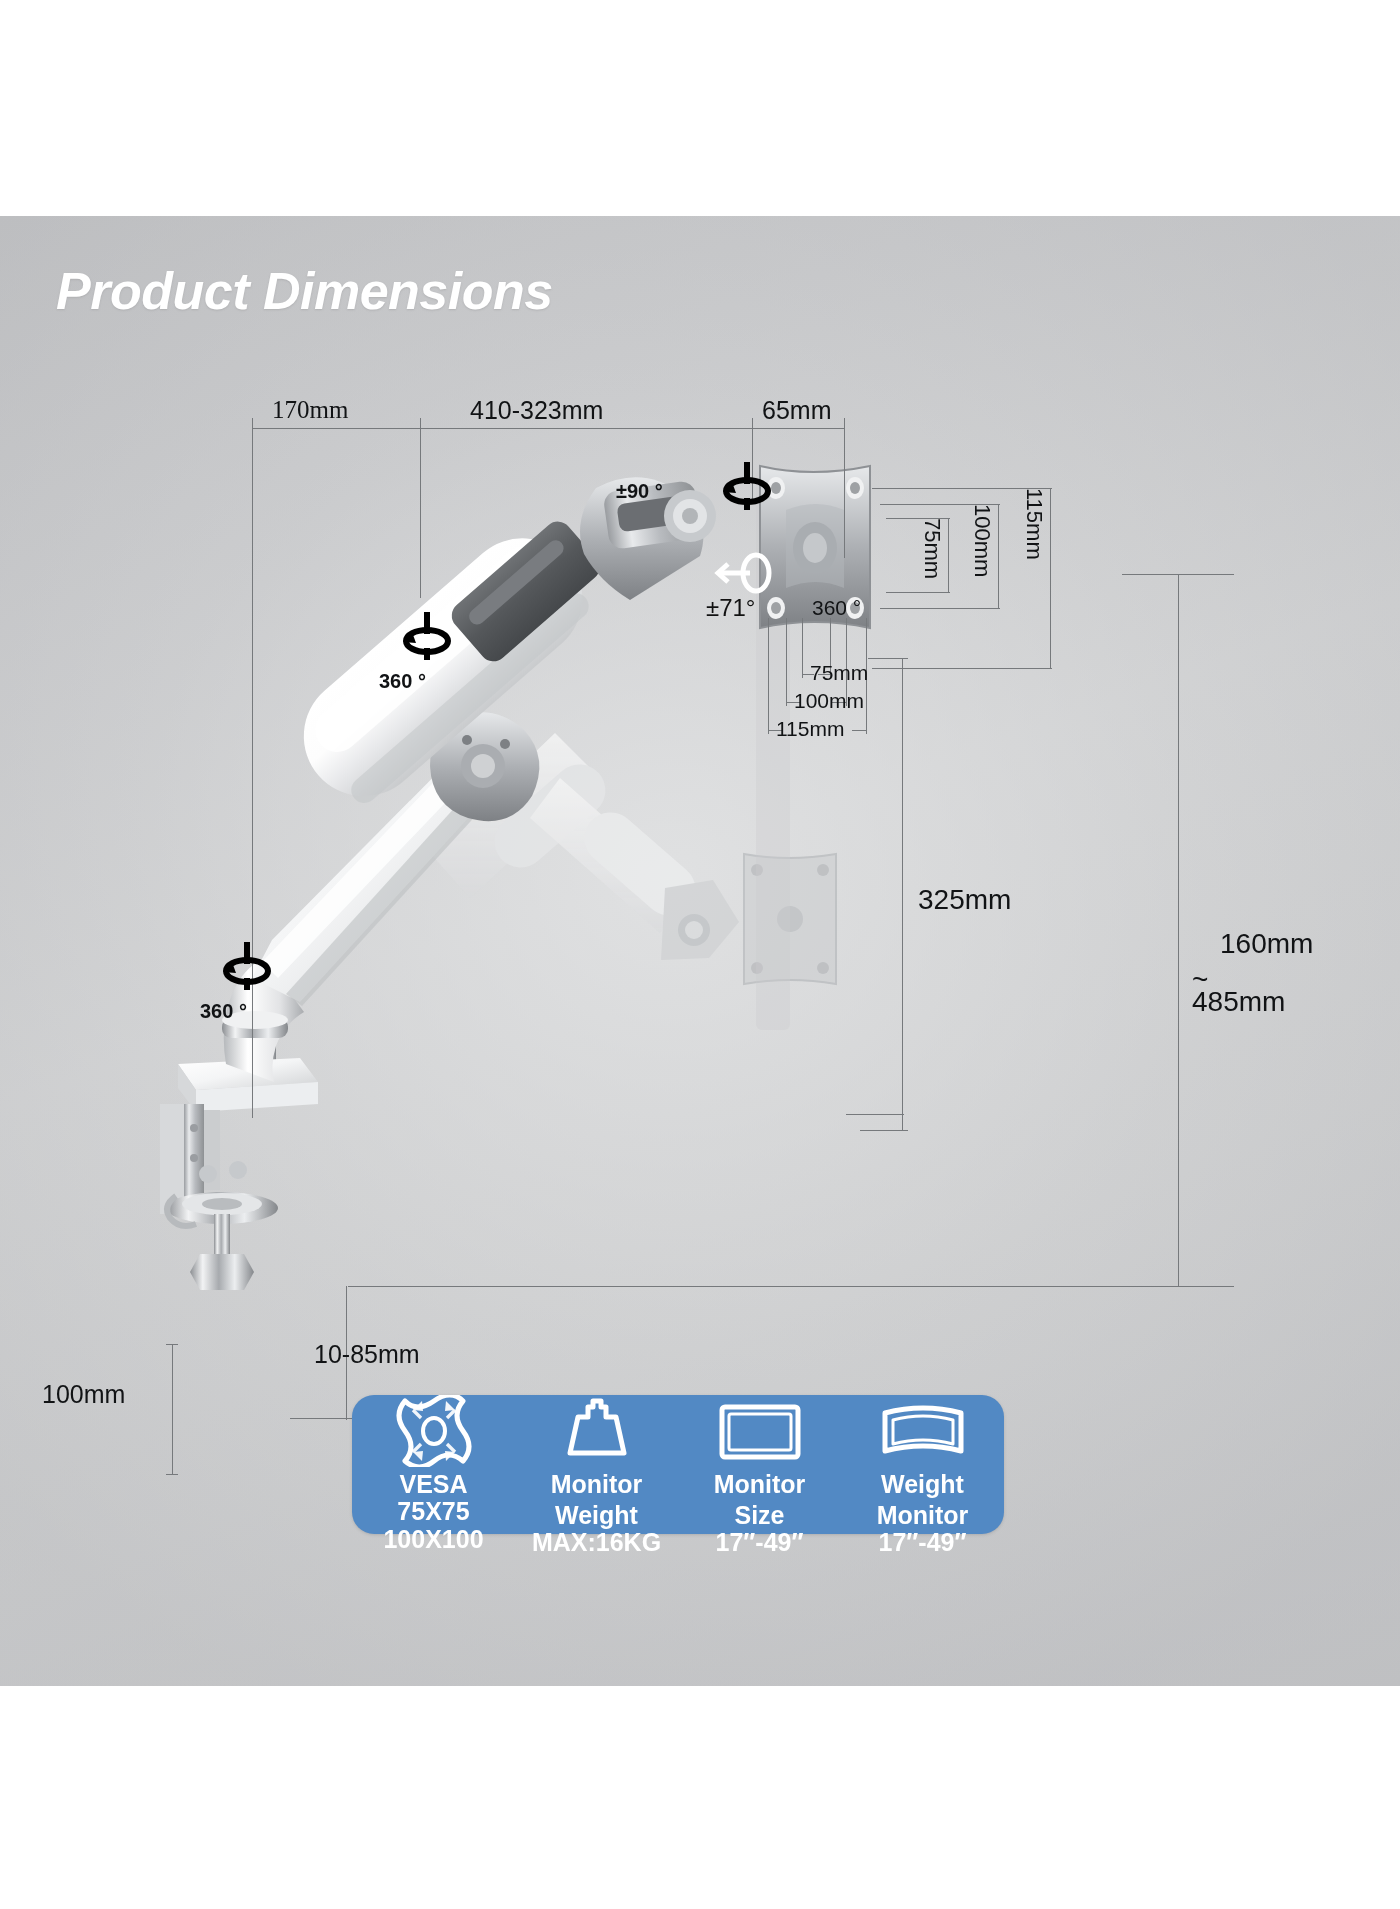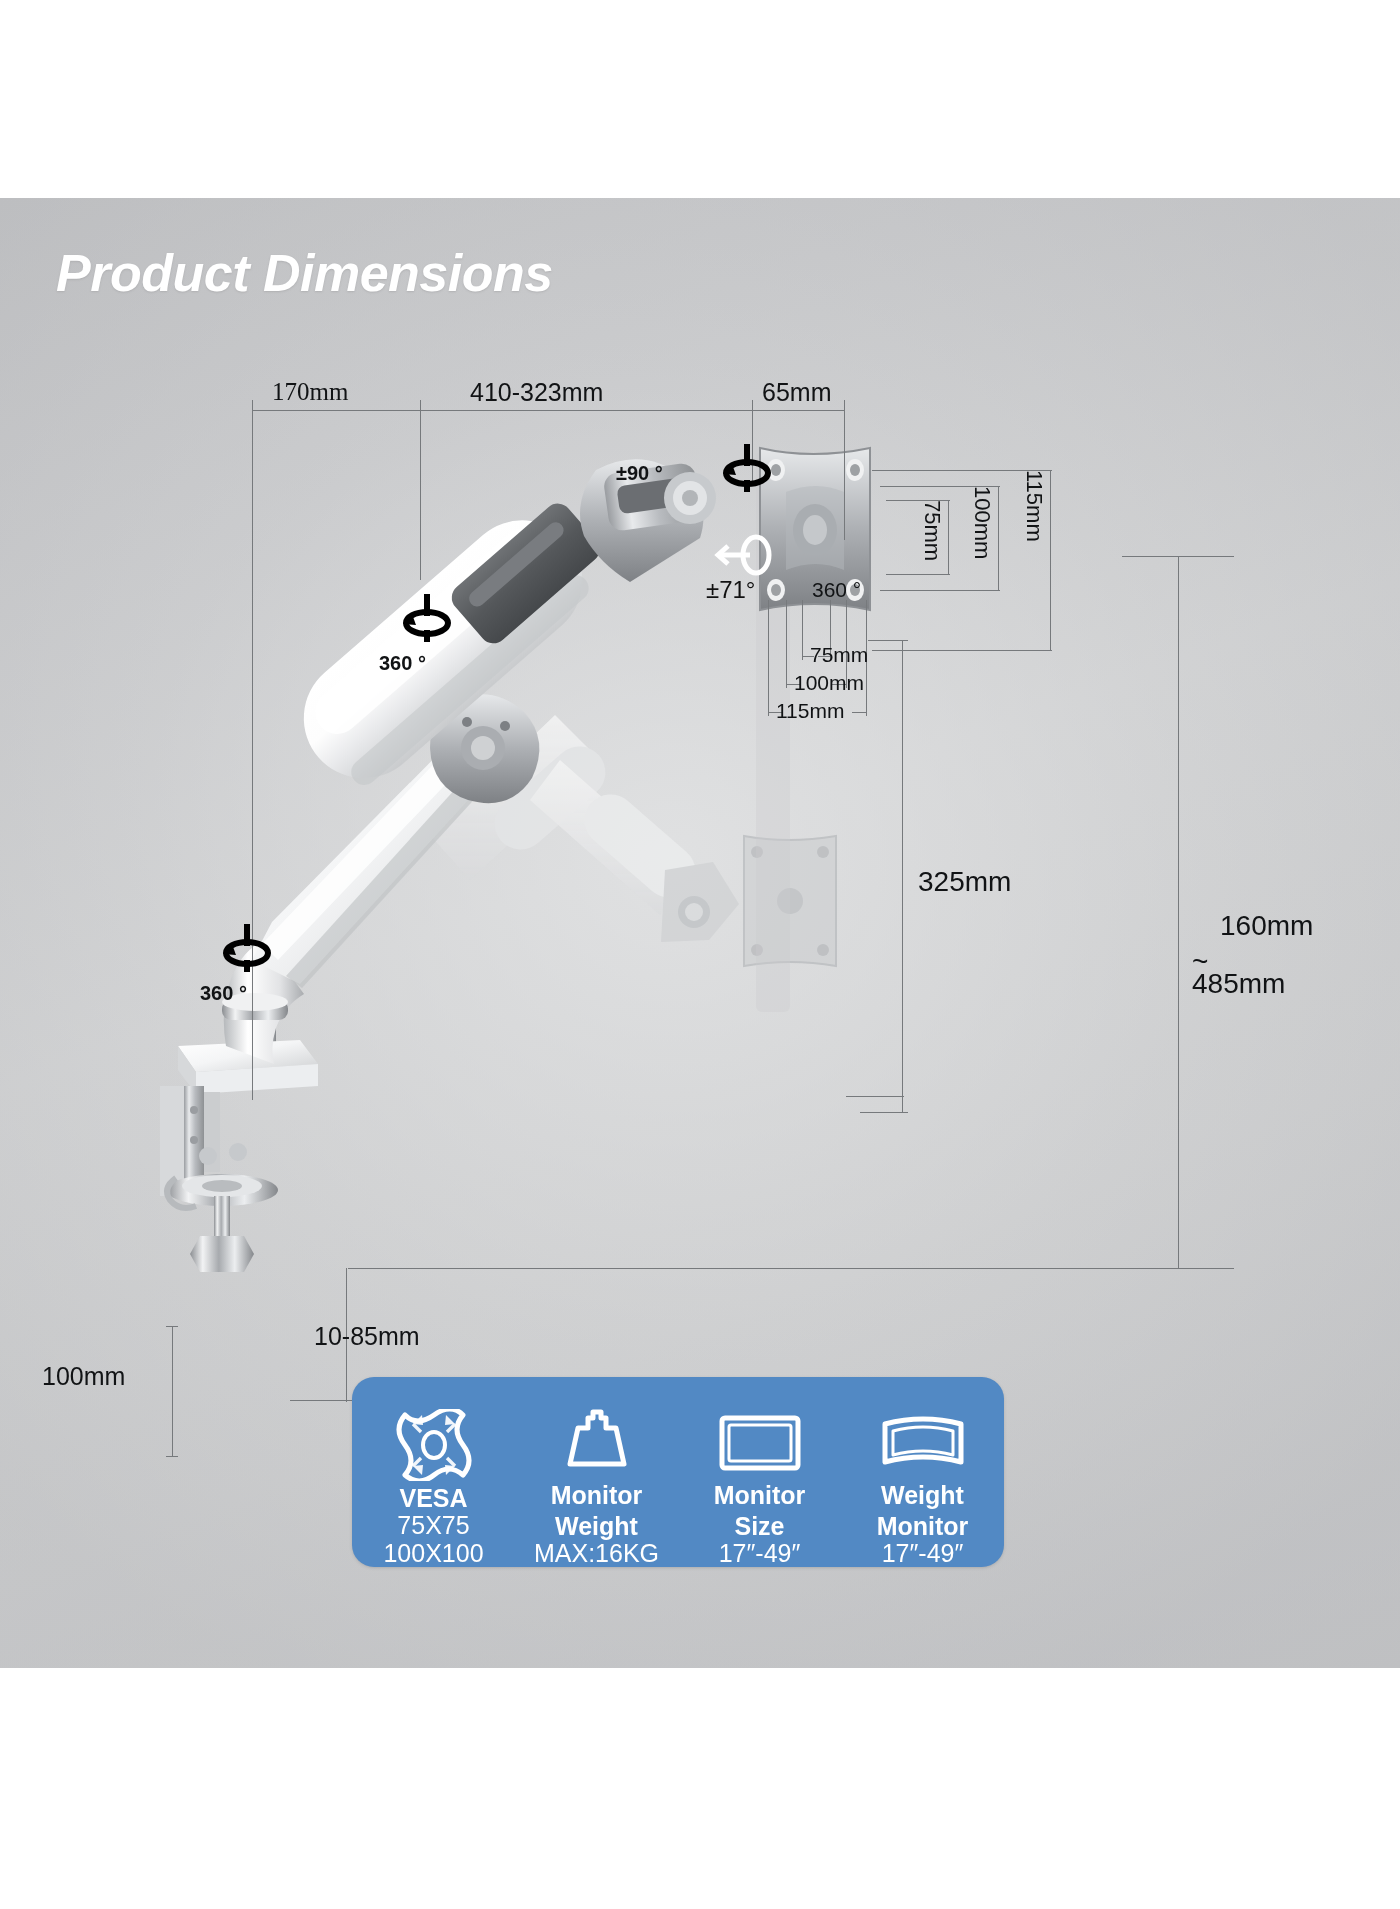--- a/index.html
+++ b/index.html
@@ -1,19 +1,19 @@
 <!DOCTYPE html>
 <html><head>
 <meta charset="utf-8">
 <style>
   html,body{margin:0;padding:0;background:#ffffff;}
   body{width:1400px;height:1909px;font-family:"Liberation Sans",sans-serif;position:relative;overflow:hidden;}
 
   
-  #page{position:absolute;inset:0;background:#ffffff;}
+  #page{position:absolute;inset:0;background:#ffffff;margin-top:18px;}
 
   
   #panel{
     position:absolute;left:0;top:198px;width:1400px;height:1470px;
     background:linear-gradient(160deg,#c3c4c6 0%,#c9cacc 18%,#d3d4d5 45%,#cfd0d1 70%,#c6c7c9 100%);
   }
   #panelVign{position:absolute;inset:0;
     background:radial-gradient(ellipse 70% 60% at 48% 45%, rgba(226,227,228,.85) 0%, rgba(205,206,208,.25) 55%, rgba(178,179,182,.35) 100%);
     pointer-events:none;}
 
@@ -39,30 +39,30 @@
   .vline.thin{border-left-width:1.6px;border-left-color:#76797c;}
 
   
   #art{position:absolute;left:0;top:0;width:1400px;height:1470px;}
 
   
   .roticon{position:absolute;}
 
   
   #featbar{
-    position:absolute;left:352px;top:1377px;width:652px;height:190px;
+    position:absolute;left:352px;top:1377px;width:652px;height:139px;
     background:#5289c4;border-radius:22px;
-    display:flex;align-items:flex-end;justify-content:space-around;
+    display:flex;align-items:flex-start;justify-content:space-around;
     padding-top:0;box-sizing:border-box;
     box-shadow:0 1px 3px rgba(90,95,100,.25);
   }
   .feat{width:158px;display:flex;flex-direction:column;align-items:center;}
   .feat .ic{height:72px;display:flex;align-items:center;justify-content:center;}
   .feat .ft{color:#ffffff;font-weight:bold;font-size:25px;line-height:1.08;text-align:center;margin-top:4px;}
-  .feat .fs{color:#ffffff;font-weight:normal;font-size:25px;line-height:1.1;text-align:center;}
+  .feat .fs{color:#ffffff;font-weight:bold;font-size:25px;line-height:1.1;text-align:center;}
 </style>
 </head>
 <body>
 
 <div id="page">
 
   <div id="panel">
     <div id="panelVign"></div>
   </div>
 

